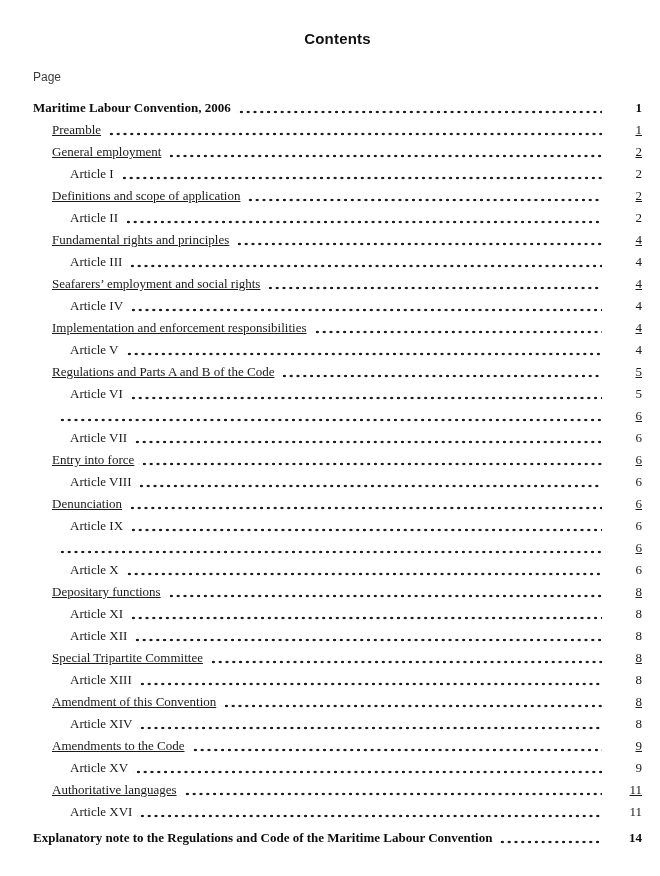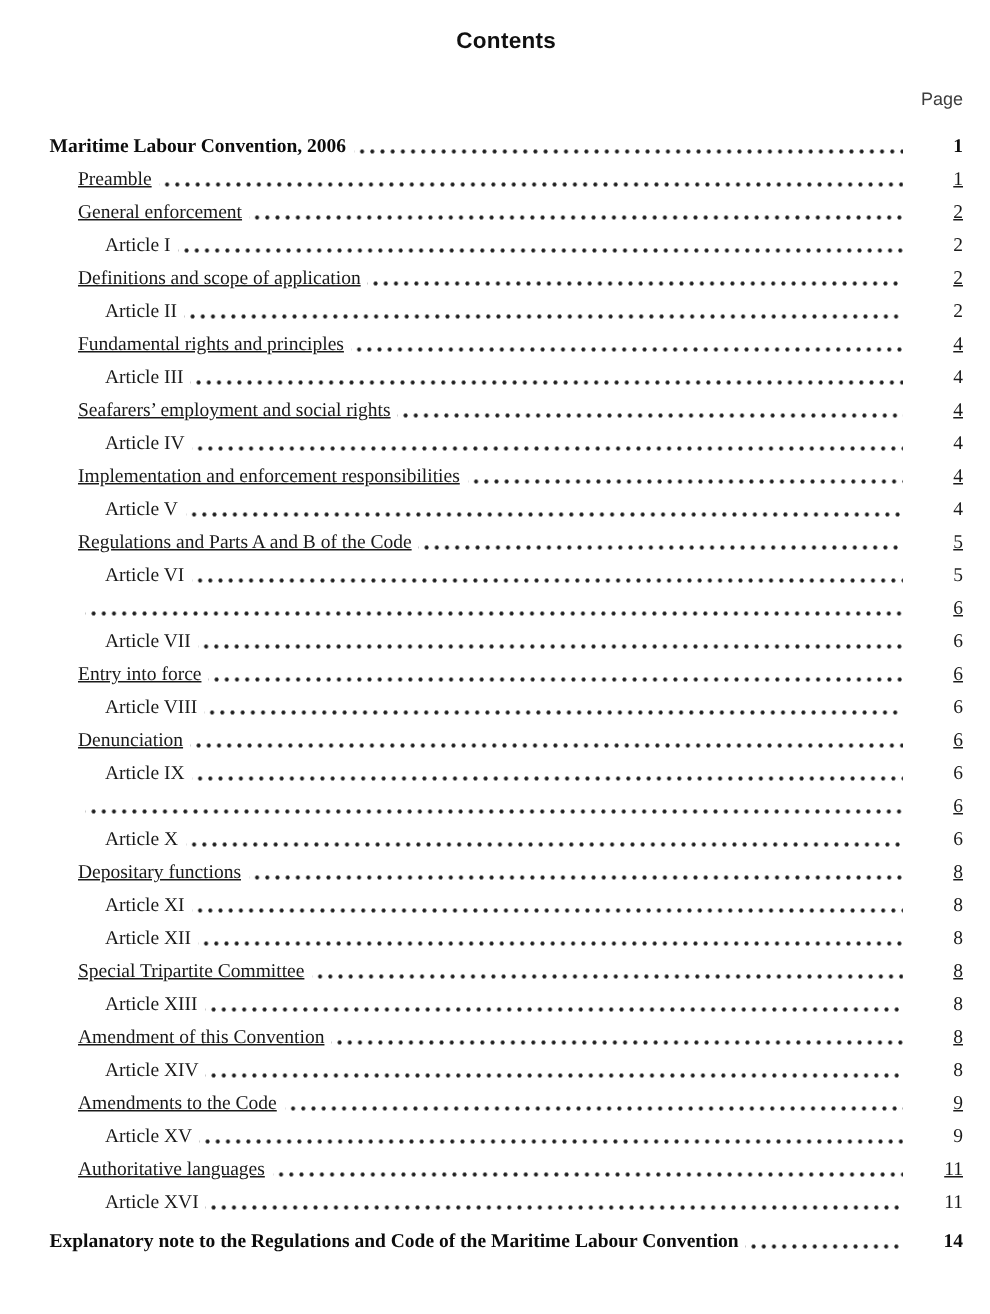--- a/index.html
+++ b/index.html
@@ -11,37 +11,36 @@
     width: 660px;
     height: 876px;
     overflow: hidden;
     font-family: "Liberation Serif", serif;
     color: #1a1a1a;
   }
   .page-sheet {
     box-sizing: border-box;
     width: 660px;
     height: 876px;
-    padding: 19px 18px 10px 33px;
+    padding: 30px 18px 10px 33px;
     background: #ffffff;
   }
   .doc-title {
     font-family: "Liberation Sans", sans-serif;
     font-weight: bold;
     font-size: 15px;
     text-align: center;
     margin: 0 0 0 0;
     letter-spacing: 0.2px;
     color: #111111;
   }
   .page-col-label {
     font-family: "Liberation Sans", sans-serif;
     font-size: 12px;
     color: #3d3d3d;
-    text-align: right;
     margin-top: 23px;
     margin-bottom: 13px;
   }
   .toc {
     margin-top: 0;
   }
   .toc-row {
     display: flex;
     align-items: flex-end;
     line-height: 22px;
@@ -91,21 +90,21 @@
         <span class="entry-text">Maritime Labour Convention, 2006</span>
         <span class="leader"></span>
         <span class="page-num">1</span>
       </div>
       <div class="toc-row lvl-1">
         <span class="entry-text">Preamble</span>
         <span class="leader"></span>
         <span class="page-num">1</span>
       </div>
       <div class="toc-row lvl-1">
-        <span class="entry-text">General enforcement</span>
+        <span class="entry-text">General employment</span>
         <span class="leader"></span>
         <span class="page-num">2</span>
       </div>
       <div class="toc-row lvl-2">
         <span class="entry-text">Article I</span>
         <span class="leader"></span>
         <span class="page-num">2</span>
       </div>
       <div class="toc-row lvl-1">
         <span class="entry-text">Definitions and scope of application</span>

